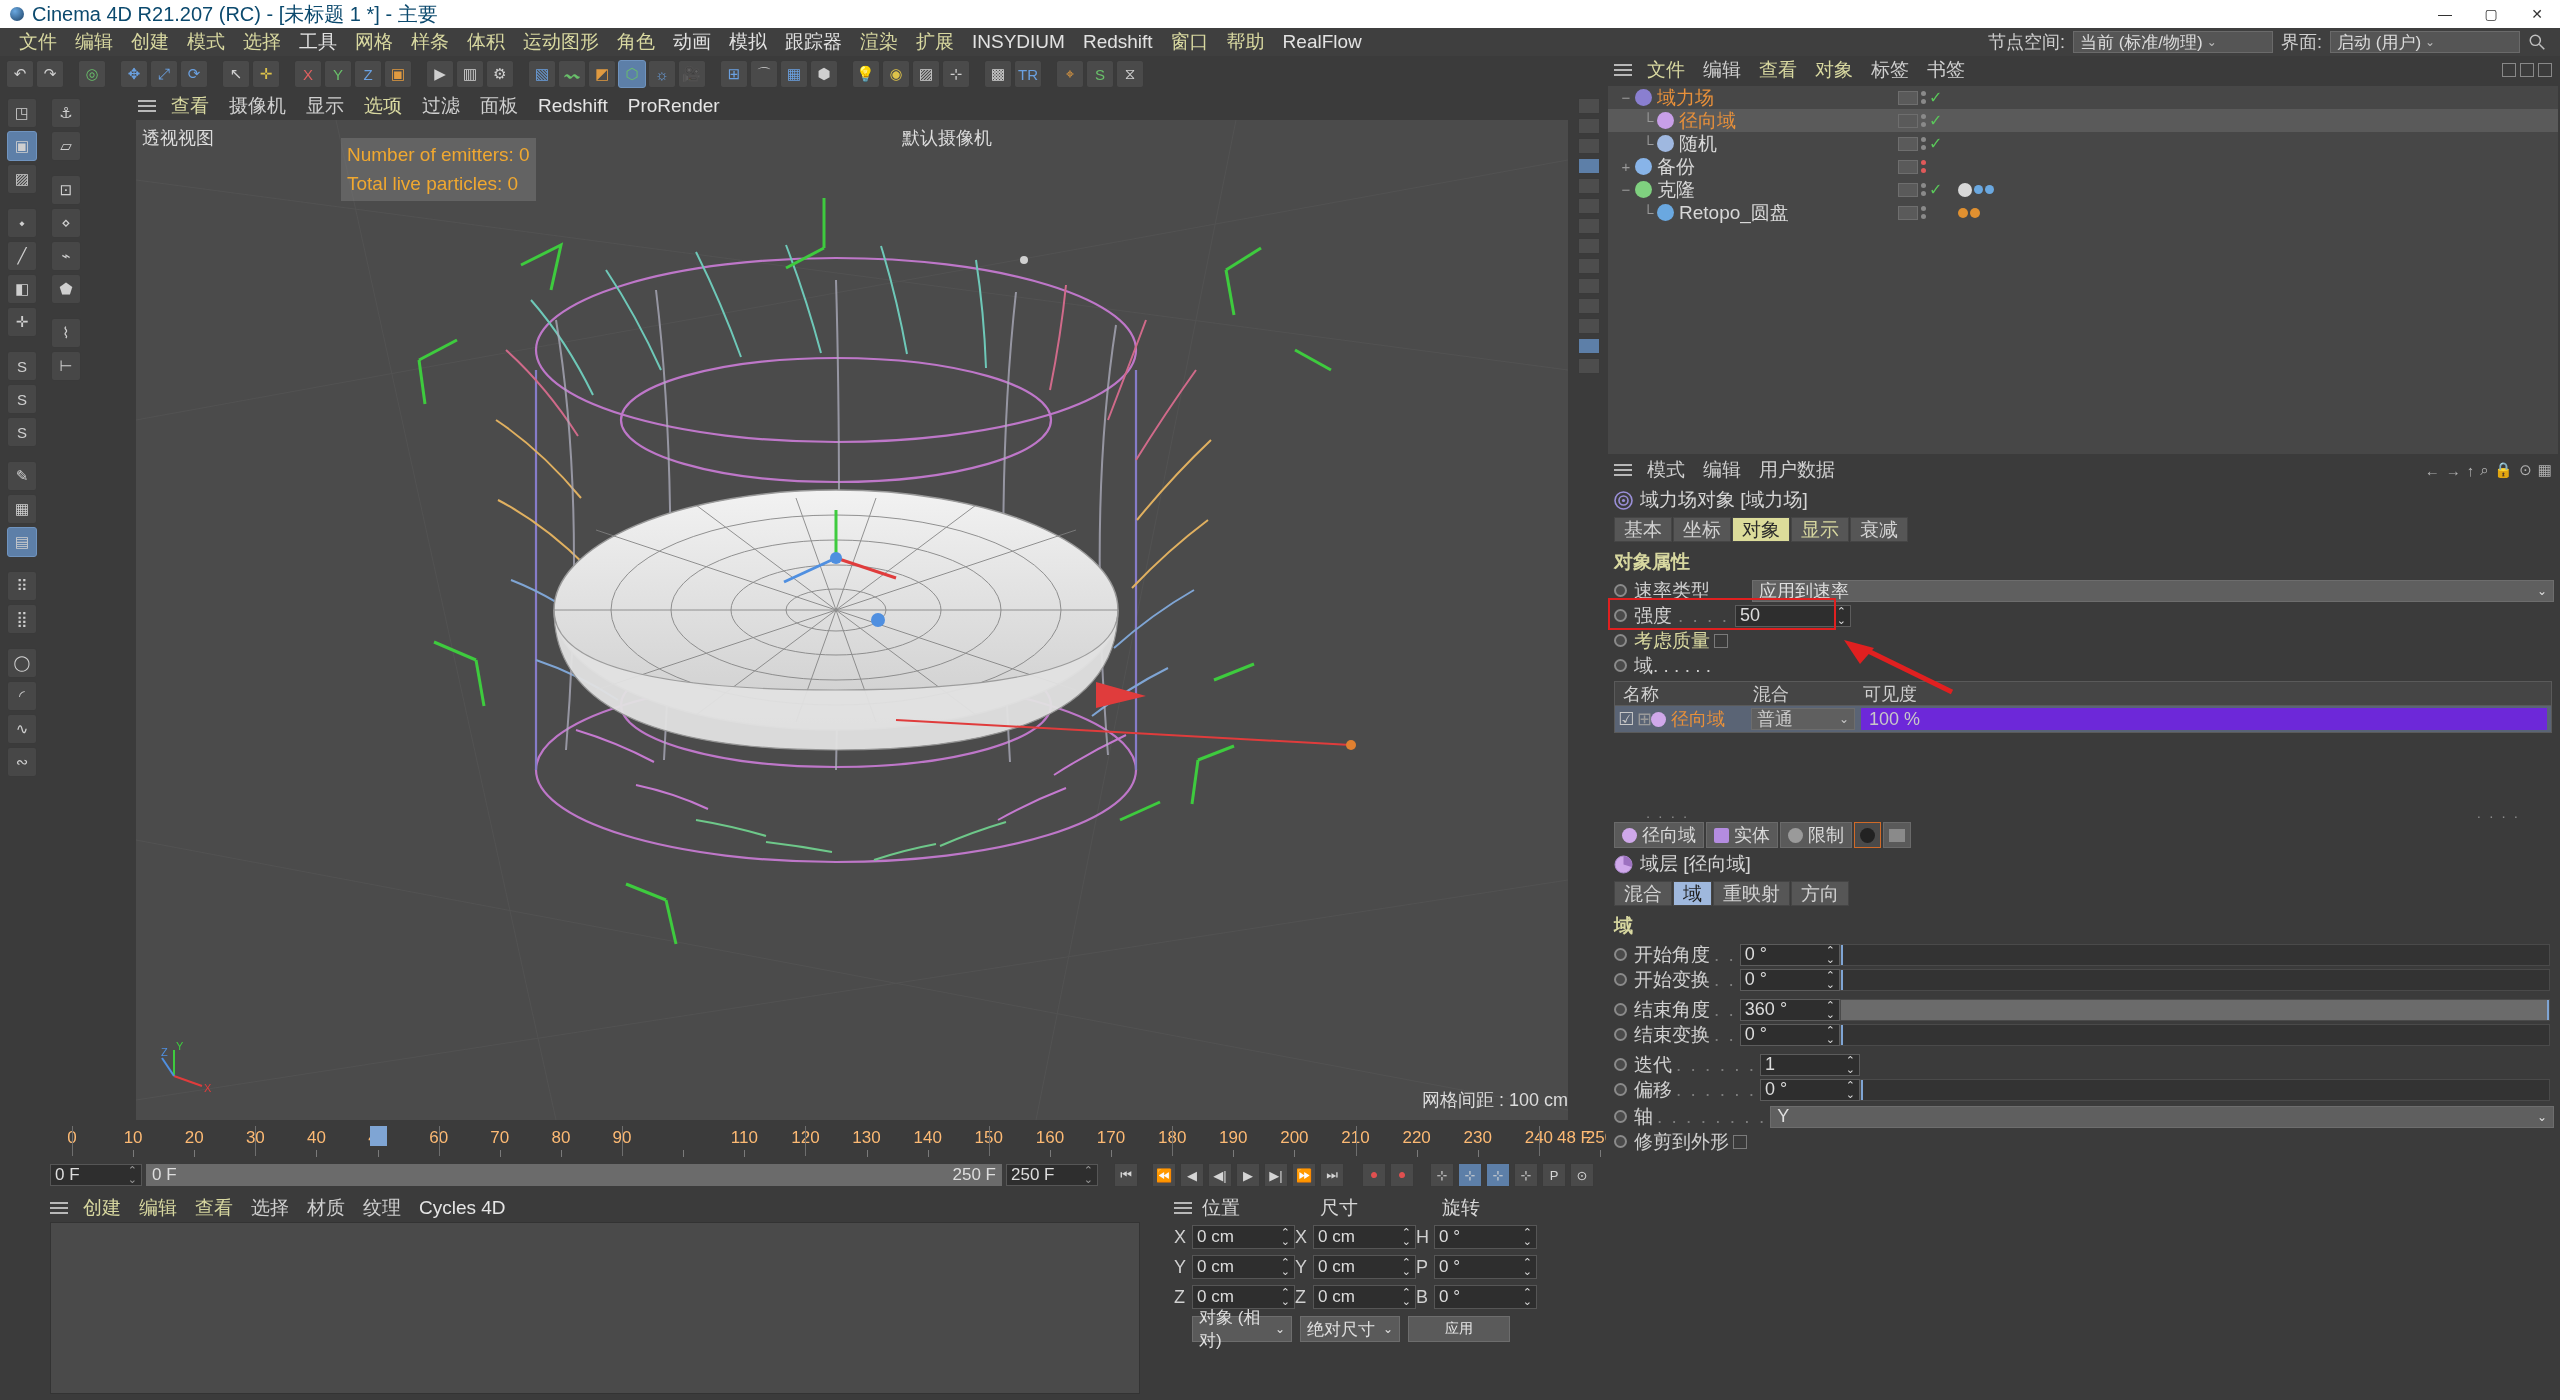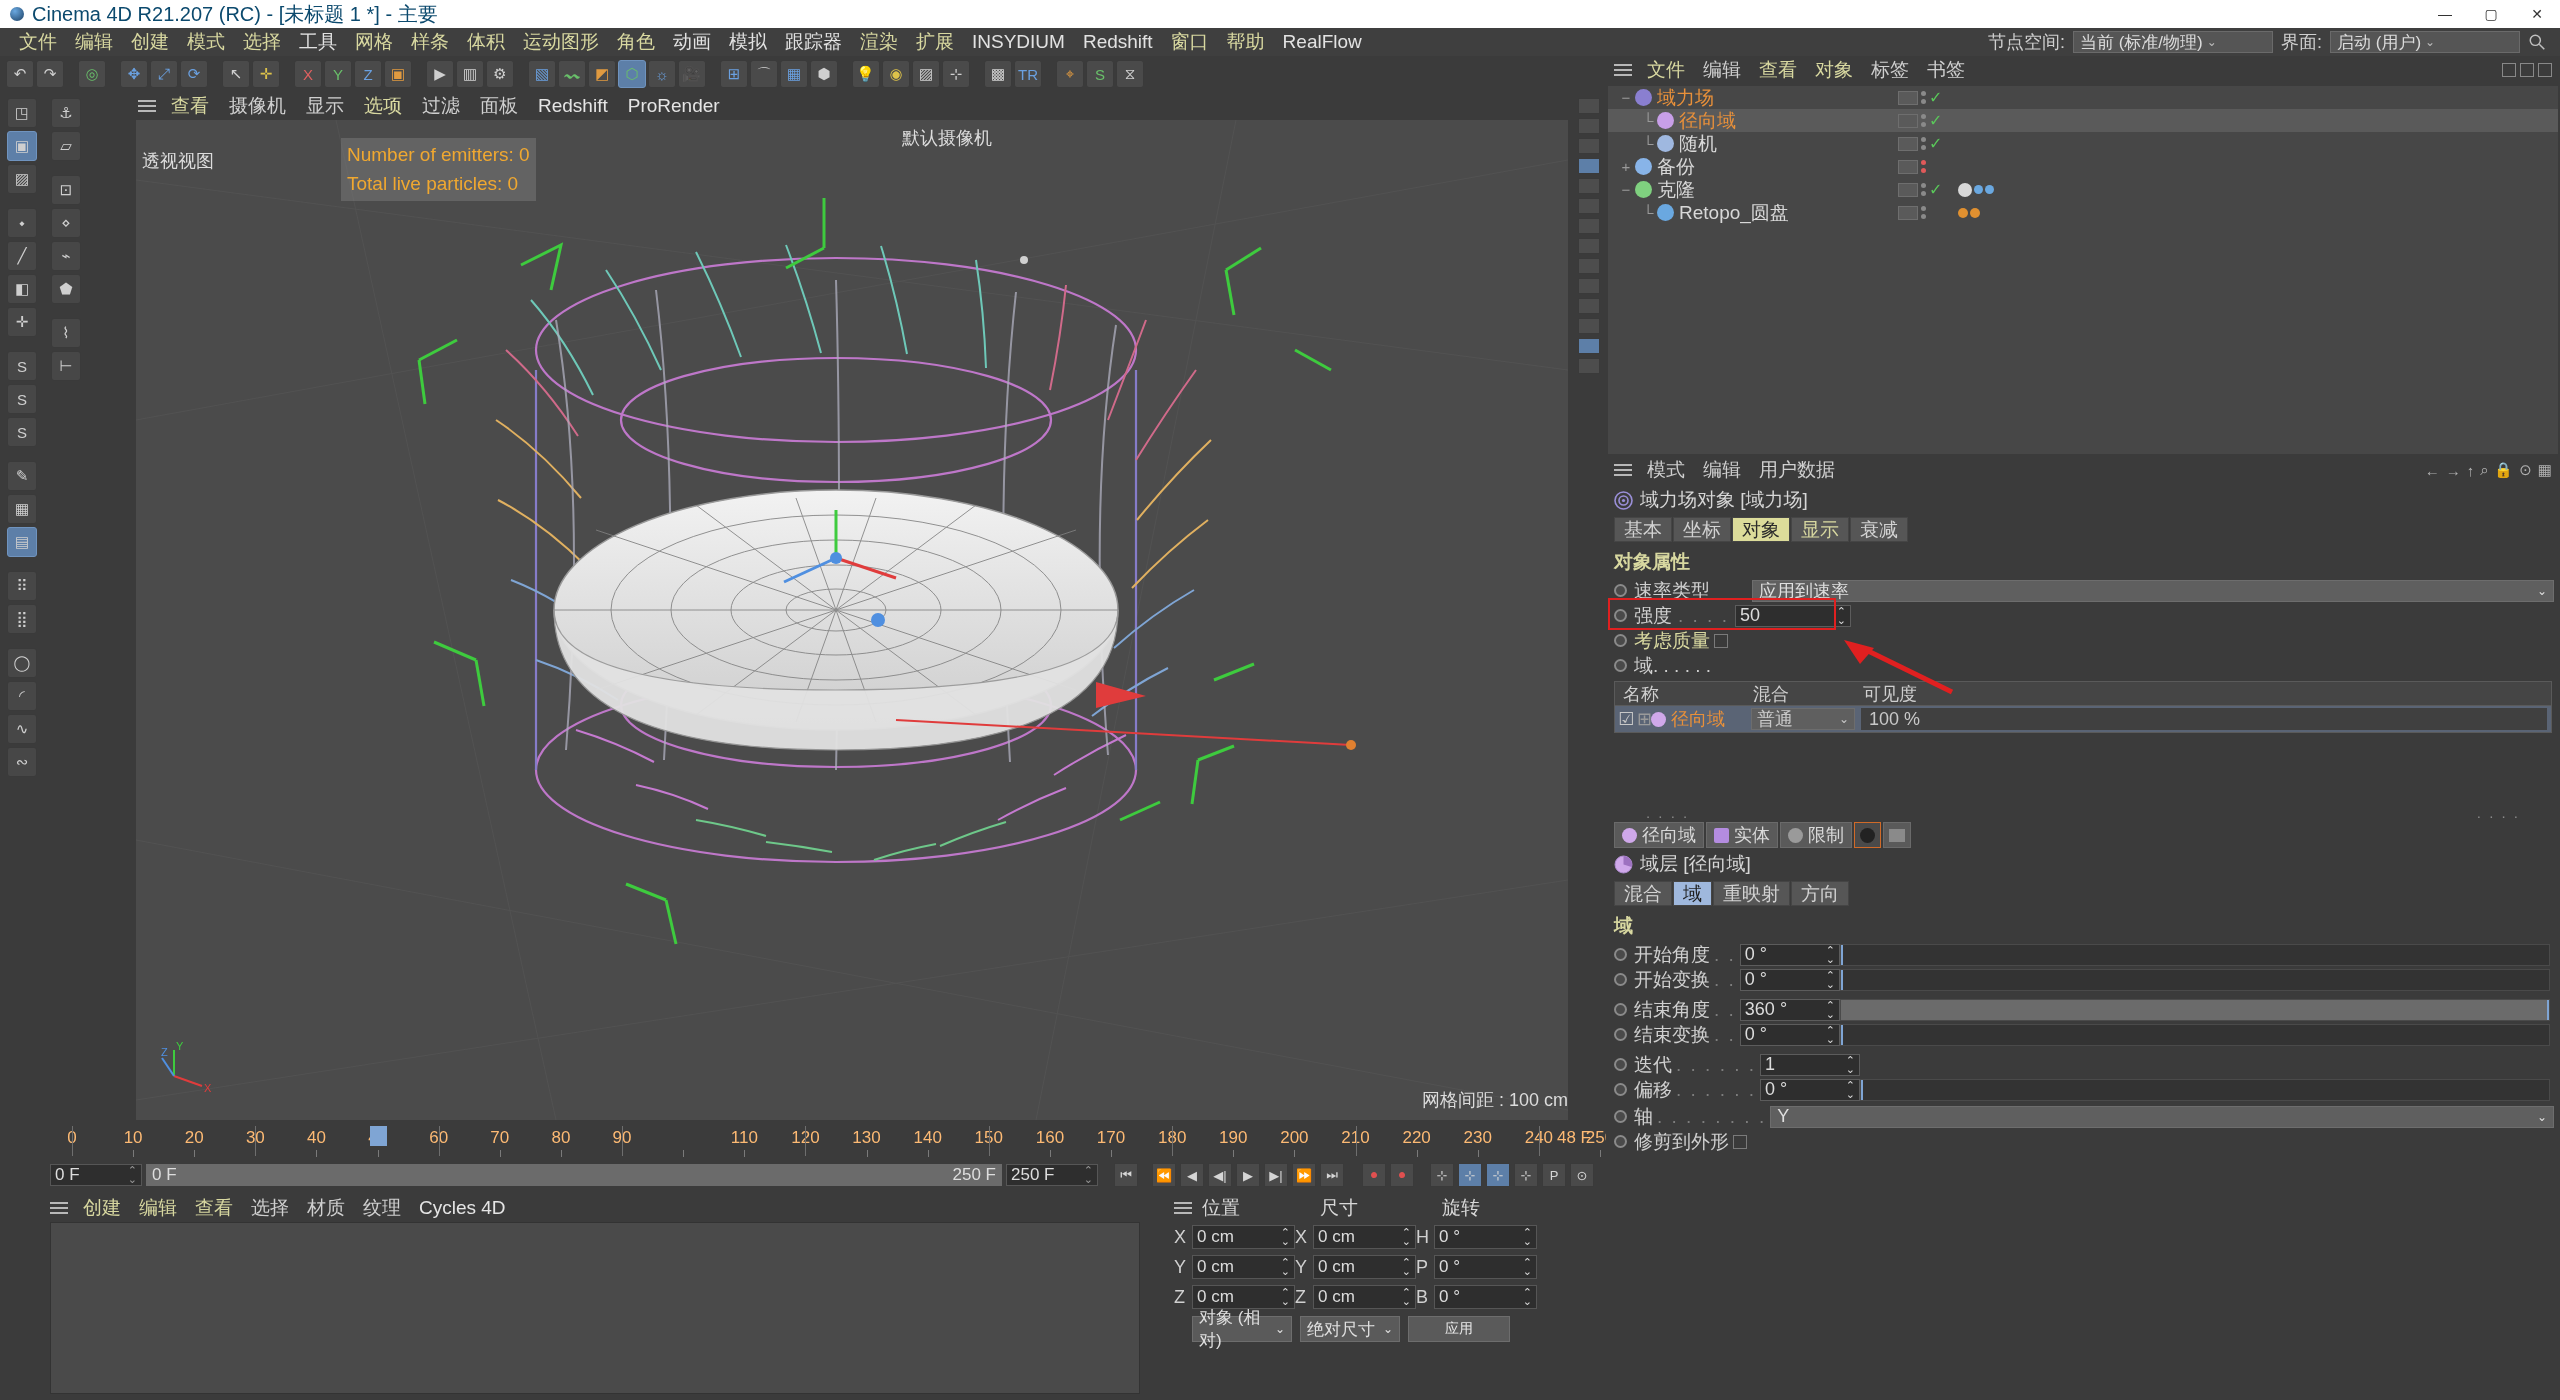--- a/index.html
+++ b/index.html
@@ -490,21 +490,21 @@
       </g>
       <circle cx="700" cy="438" r="6" fill="#4f8fe0"></circle>
       <circle cx="742" cy="500" r="7" fill="#4f8fe0"></circle>
       <path d="M960 588 l50 -12 l-50 -14 z" fill="#e03c3c"></path>
       <line x1="760" y1="600" x2="1215" y2="625" stroke="#e03c3c" stroke-width="2"></line>
       <circle cx="1215" cy="625" r="5" fill="#e08030"></circle>
 
       <circle cx="888" cy="140" r="4" fill="#d0d0d0"></circle>
     </svg>
 
-    <div class="vplabel" style="left:6px; top:6px;margin-top:23px;">透视视图</div>
+    <div class="vplabel" style="left:6px; top:6px;">透视视图</div>
     <div class="vplabel" style="left:766px; top:6px;">默认摄像机</div>
     <div id="emitbox">
         <div>Number of emitters: 0</div>
         <div>Total live particles: 0</div>
       </div>
     <div class="vplabel" style="right:0; bottom:8px;">网格间距 : 100 cm</div>
     <svg style="position:absolute; left:24px; bottom:20px;" width="56" height="58" viewBox="0 0 56 58">
       <line x1="14" y1="34" x2="14" y2="8" stroke="#3ecb3e" stroke-width="2"></line>
       <line x1="14" y1="34" x2="42" y2="44" stroke="#e03c3c" stroke-width="2"></line>
       <line x1="14" y1="34" x2="2" y2="16" stroke="#4f8fe0" stroke-width="2"></line>
@@ -933,21 +933,21 @@
     <div id="fldrows">
         <div class="fldrow">
           <span style="width:22px;text-align:center">☑</span>
           <span style="color:#9a9a9a;width:14px">⊞</span>
           <span style="width:15px;height:15px;border-radius:50%;background:#cfa8ea;display:inline-block;margin-right:5px"></span>
           <span class="fname" style="width:80px">径向域</span>
           <span style="width:104px;height:22px;background:#5f5f5f;border:1px solid #6d6d6d;display:flex;align-items:center;justify-content:space-between;padding:0 5px">
             <span>普通</span>
             <span style="font-size:12px">⌄</span>
           </span>
-          <span style="flex:1;height:22px;background:#404040;display:flex;align-items:center;padding-left:8px;margin-left:6px;margin-right:4px">
+          <span style="flex:1;height:22px;background:#6d28d9;display:flex;align-items:center;padding-left:8px;margin-left:6px;margin-right:4px">
             <span>100 %</span>
           </span>
         </div>
       </div>
   </div>
 </div>
 
 <div id="redbox"></div>
 <svg id="redarrow" viewBox="0 0 120 60">
   <line x1="112" y1="54" x2="22" y2="10" stroke="#e02020" stroke-width="5"></line>

